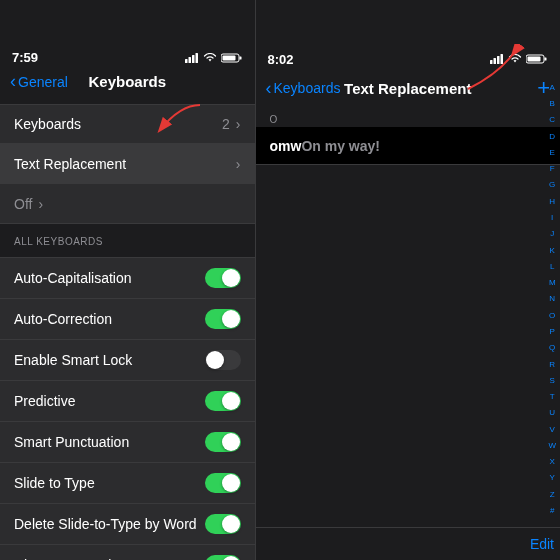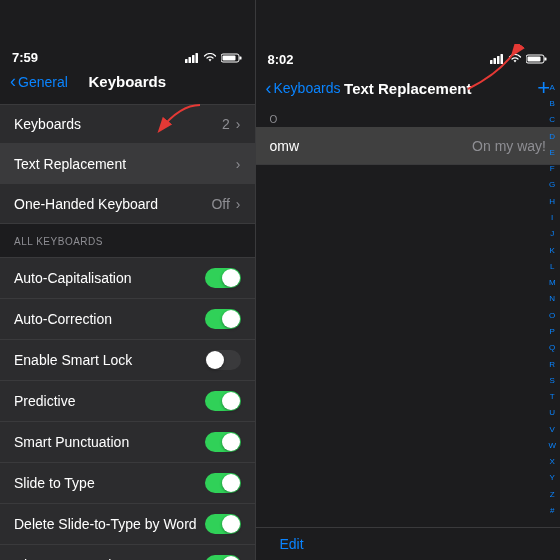--- a/index.html
+++ b/index.html
@@ -192,25 +192,25 @@
     }
     .tr-section-header {
       padding: 6px 14px 2px;
       font-size: 10px;
       color: #8e8e93;
       letter-spacing: 0.5px;
     }
     .tr-item {
       display: flex;
       align-items: center;
-      justify-content: space-between;
-      background: #404040;
+      background: #000000;
       padding: 10px 14px;
       border-bottom: 0.5px solid #3a3a3c;
       min-height: 38px;
+      font-weight: bold;
     }
     .tr-item:first-of-type {
       border-top: 0.5px solid #3a3a3c;
     }
     .tr-item-shortcut {
       font-size: 14px;
       color: #fff;
     }
     .tr-item-phrase {
       font-size: 14px;
@@ -232,23 +232,23 @@
     .alpha-index span {
       font-size: 8px;
       color: #0a84ff;
       line-height: 1.1;
       cursor: pointer;
     }
 
     
     .bottom-bar {
       border-top: 0.5px solid #3a3a3c;
-      padding: 8px 24px;
-      display: flex;
-      justify-content: flex-start;
+      padding: 8px 6px;
+      display: flex;
+      justify-content: flex-end;
     }
     .edit-btn {
       color: #0a84ff;
       font-size: 14px;
       cursor: pointer;
     }
     .left-content {
       position: relative;
     }
 
@@ -314,21 +314,20 @@
     </div>
 
     <div class="settings-item highlighted">
       <span class="settings-item-label">Text Replacement</span>
       <div class="settings-item-right">
         <span class="chevron">›</span>
       </div>
     </div>
 
     <div class="settings-item">
-      <span class="settings-item-label">One-Handed Keyboard</span>
       <div class="settings-item-right">
         <span class="settings-item-value">Off</span>
         <span class="chevron">›</span>
       </div>
     </div>
   </div>
 
   <div class="section-header">ALL KEYBOARDS</div>
   <div class="settings-section">
 

